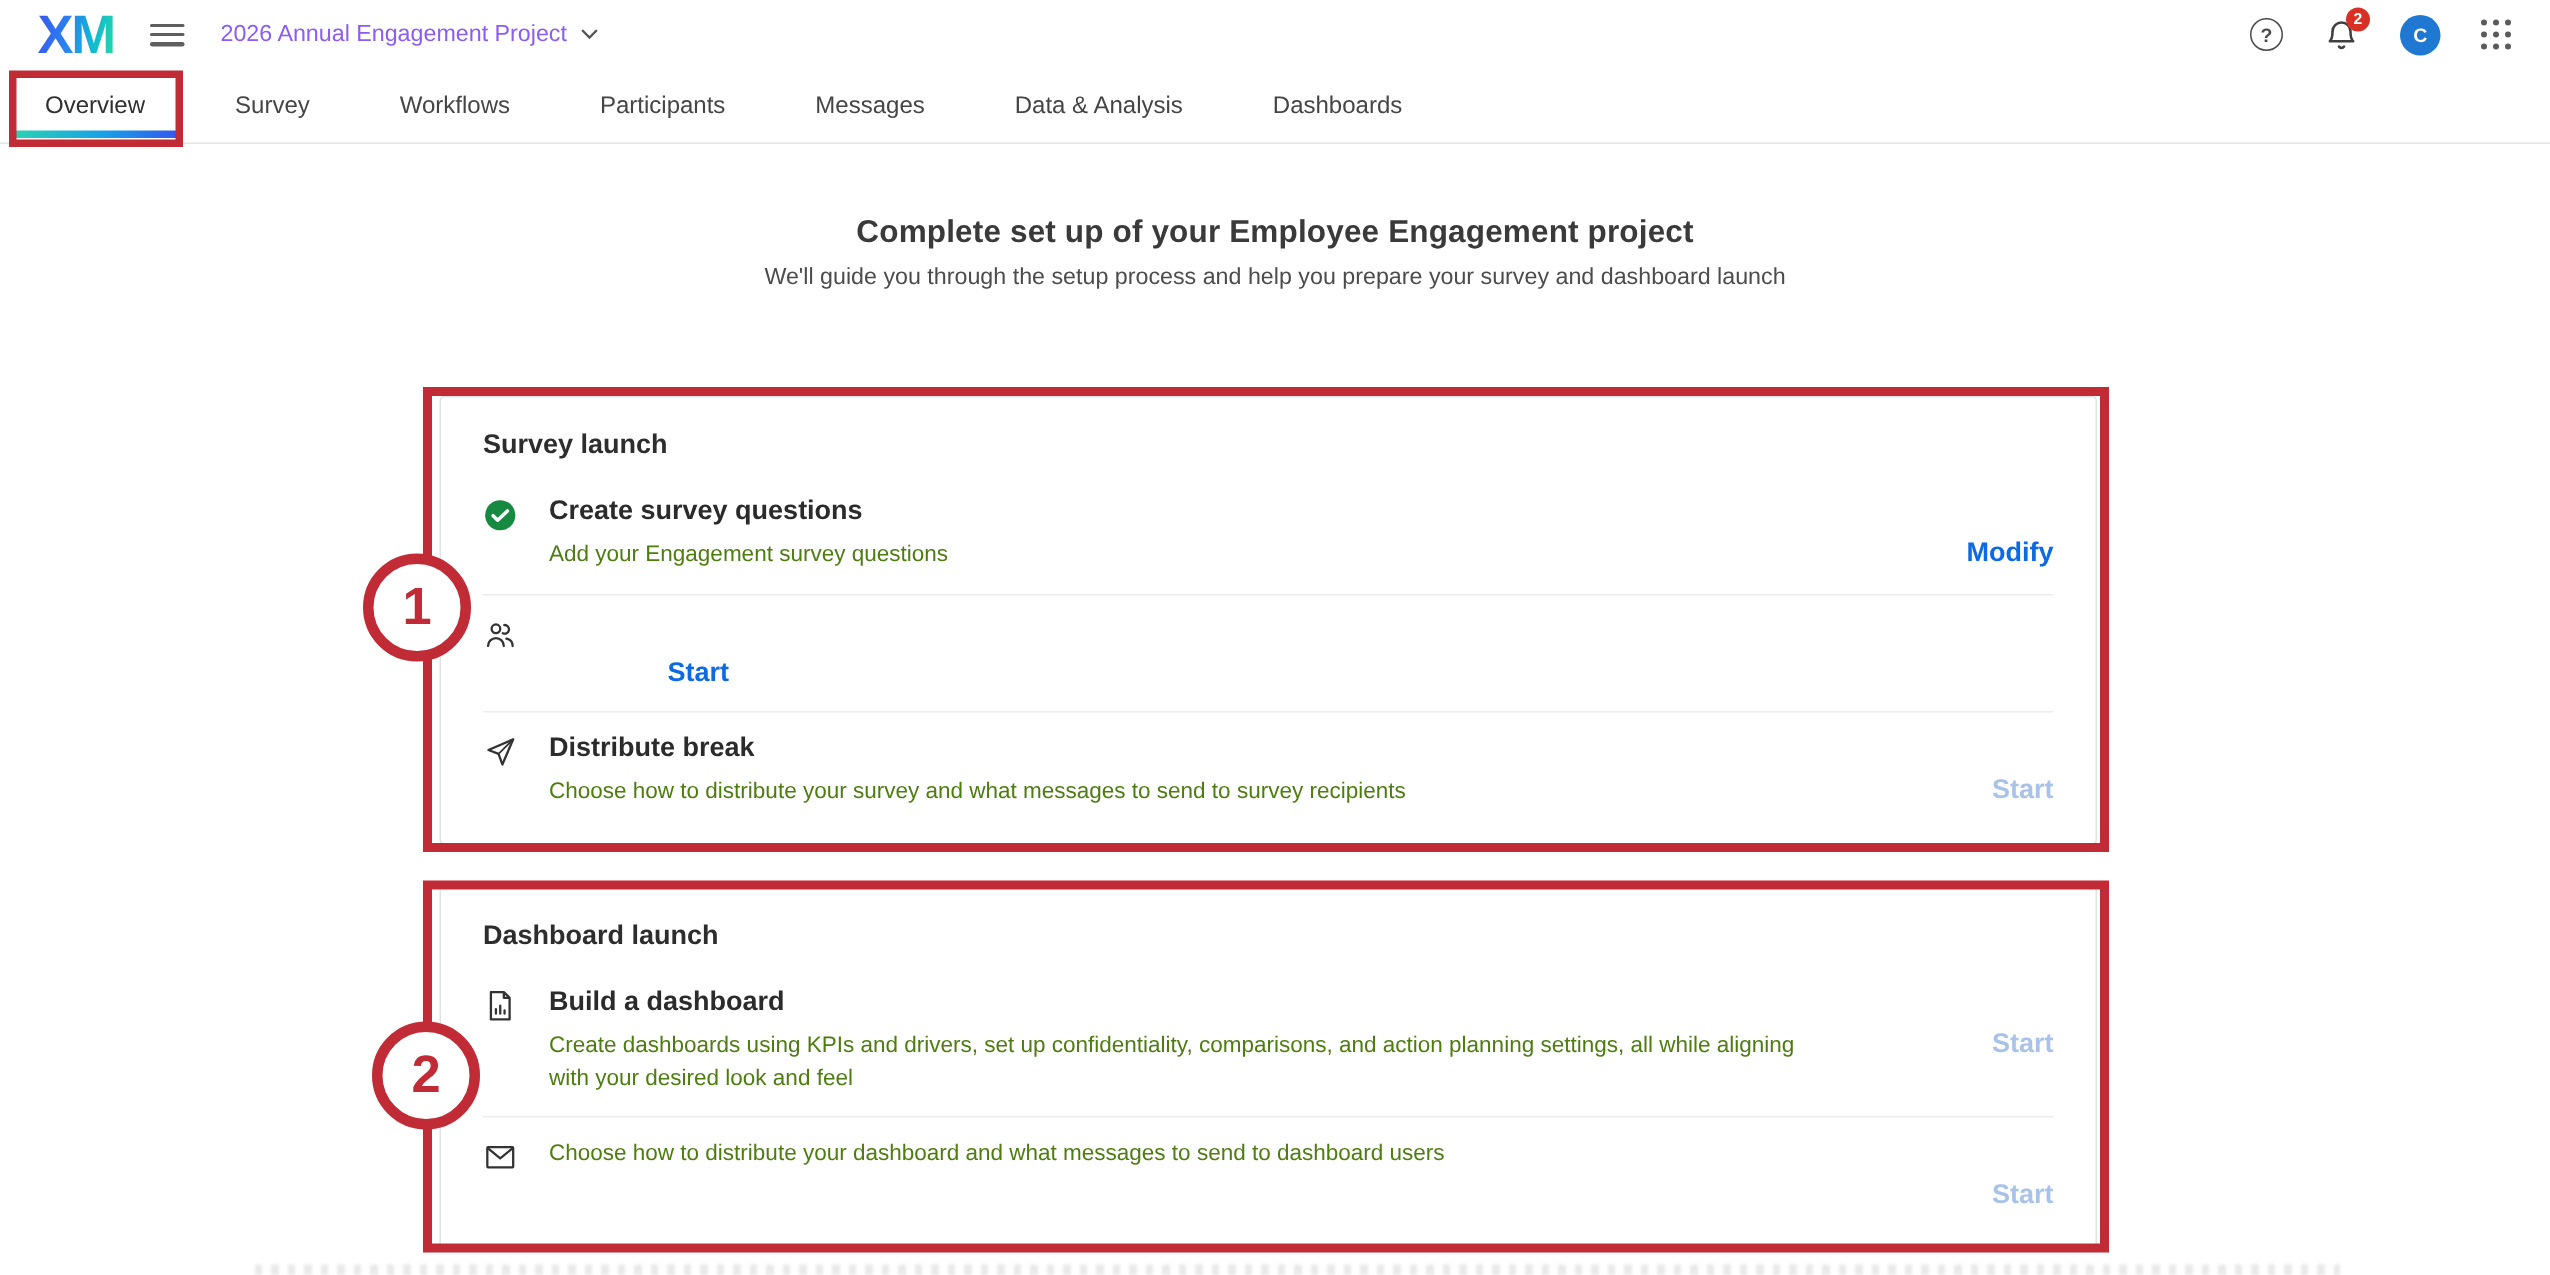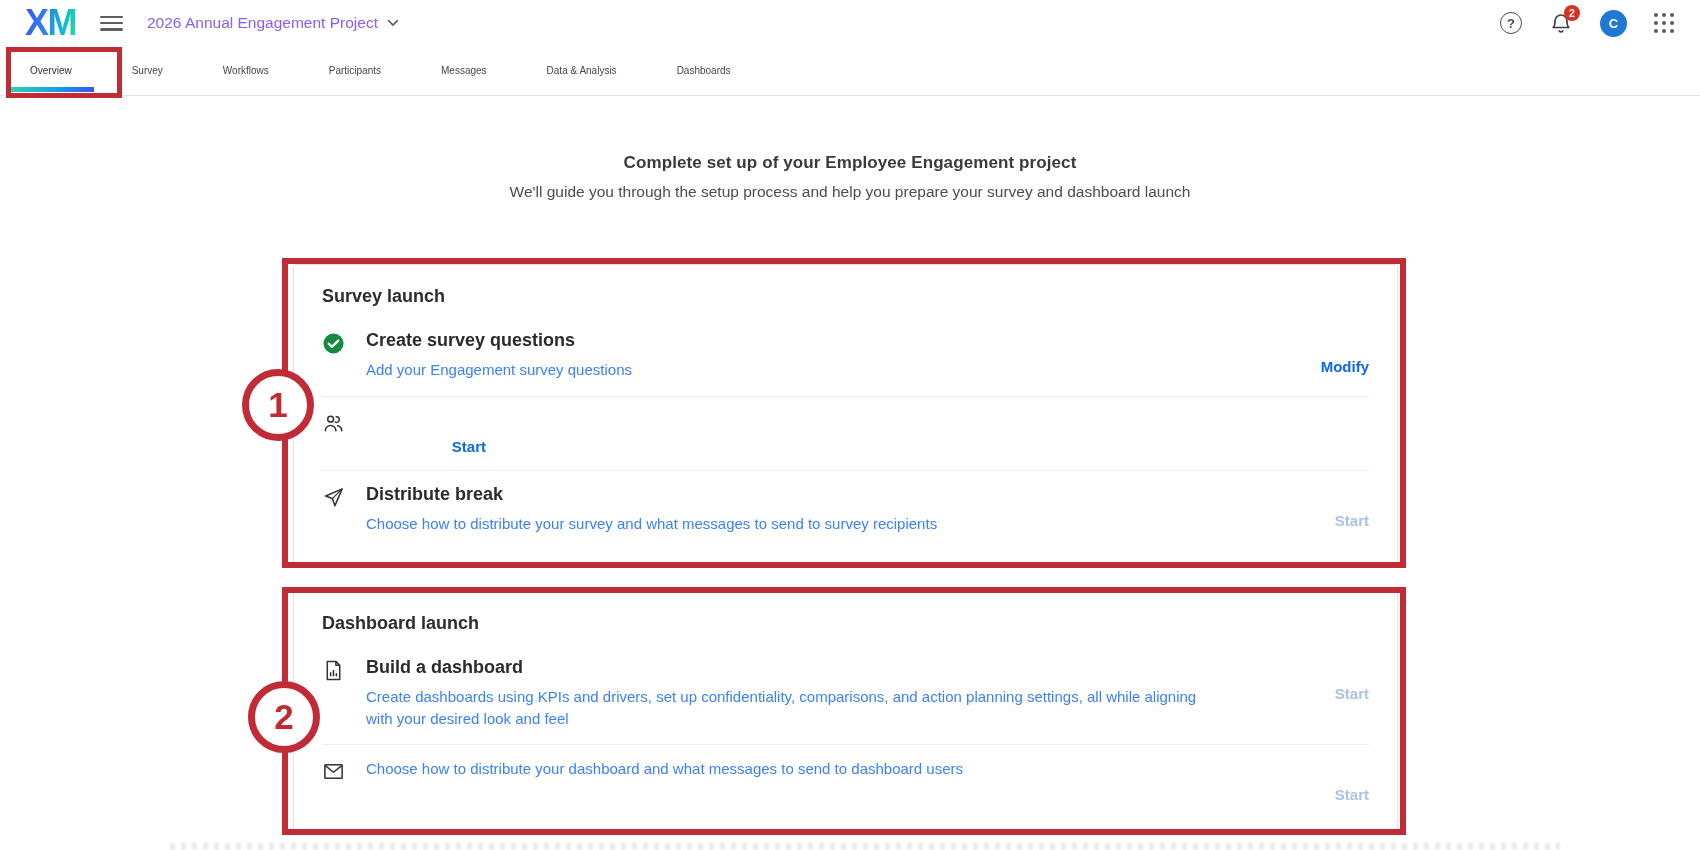--- a/index.html
+++ b/index.html
@@ -31,44 +31,44 @@
   .avatar { width:27px; height:27px; border-radius:50%; background:#1f78d1; color:#fff;
     font-size:13px; font-weight:700; display:flex; align-items:center; justify-content:center;
     cursor:pointer; }
   .grid-icon { display:grid; grid-template-columns:repeat(3,4px); grid-gap:4px; cursor:pointer; }
   .grid-icon i { width:4px; height:4px; border-radius:50%; background:#5a5a5a; }
 
   
   .tabbar { position:absolute; top:46px; left:0; width:100%; height:50px;
     border-bottom:1px solid #e4e4e4; display:flex; align-items:stretch; padding-left:8px; }
   .tab { position:relative; display:flex; align-items:center; justify-content:center;
-    padding:0 22px; margin-right:16px; font-size:10px; color:#454545; cursor:pointer; white-space:nowrap; }
+    padding:0 22px; margin-right:16px; font-size:16px; color:#454545; cursor:pointer; white-space:nowrap; }
   .tab.active { color:#2f2f2f; }
   .tab.active::after { content:""; position:absolute; left:0; right:0; bottom:3px; height:5px;
     background:linear-gradient(90deg,#2bd4b0 0%,#18a0e8 55%,#3457f0 100%); }
 
   
   .hero { position:absolute; top:143px; left:0; width:100%; text-align:center; }
-  .hero h1 { margin:10px; font-size:17px; font-weight:600; color:#3a3a3a; letter-spacing:.1px; }
+  .hero h1 { margin:0; font-size:21px; font-weight:600; color:#3a3a3a; letter-spacing:.1px; }
   .hero p { margin:9px 0 0; font-size:15.5px; color:#4c4c4c; }
 
   
   .card { position:absolute; left:293px; width:1105px; background:#fff;
     border:1px solid #e2e2e2; border-radius:3px; padding:18px 28px 0; z-index:1; }
   .card-1 { top:264px; height:299px; }
   .card-2 { top:591px; height:242px; }
   .card-title { font-size:18px; font-weight:700; color:#2d2d2d; margin:3px 0 10px; }
   .task-row { display:flex; padding:13px 0 15px; }
   .task-row.bordered { border-top:1px solid #ececec; }
   .row-icon { width:44px; flex:0 0 44px; padding-top:2px; }
   .row-icon svg { width:23px; height:23px; }
   .row-main { flex:1 1 auto; }
   .row-title { font-size:18px; font-weight:700; color:#2b2b2b; margin-bottom:8px; }
-  .row-desc { font-size:15px; color:#3b82f6; line-height:21.5px; max-width:845px; }
-  .row-action { flex:0 0 120px; text-align:right; font-size:15px; font-weight:600;
+  .row-desc { font-size:15px; color:#4d7c0f; line-height:21.5px; max-width:845px; }
+  .row-action { flex:0 0 120px; text-align:right; font-size:18px; font-weight:600;
     margin-top:28px; }
   .link { color:#0d6ae4; cursor:pointer; }
   .link-disabled { color:#a9c2ea; cursor:default; }
 
   
   .anno { position:absolute; z-index:5; pointer-events:none; }
   .anno-box { border:6px solid #c02b35; }
   .anno-box-tab { left:6px; top:47px; width:116px; height:51px; border-width:5px; }
   .anno-box-1 { left:282px; top:258px; width:1124px; height:310px; }
   .anno-box-2 { left:282px; top:587px; width:1124px; height:248px; }

